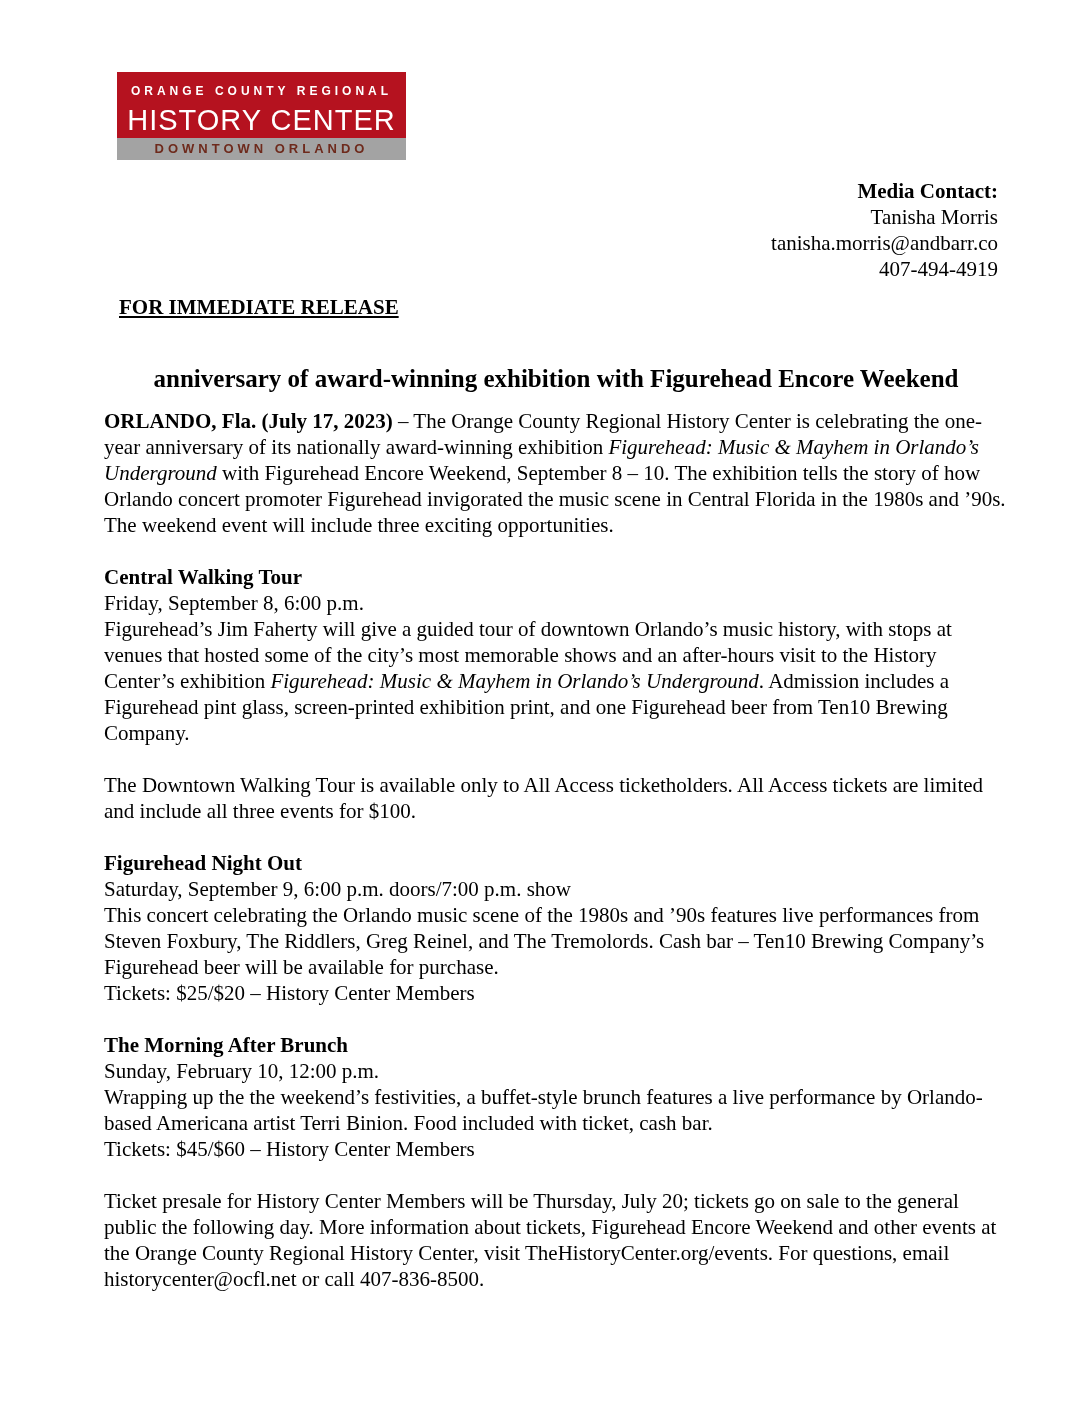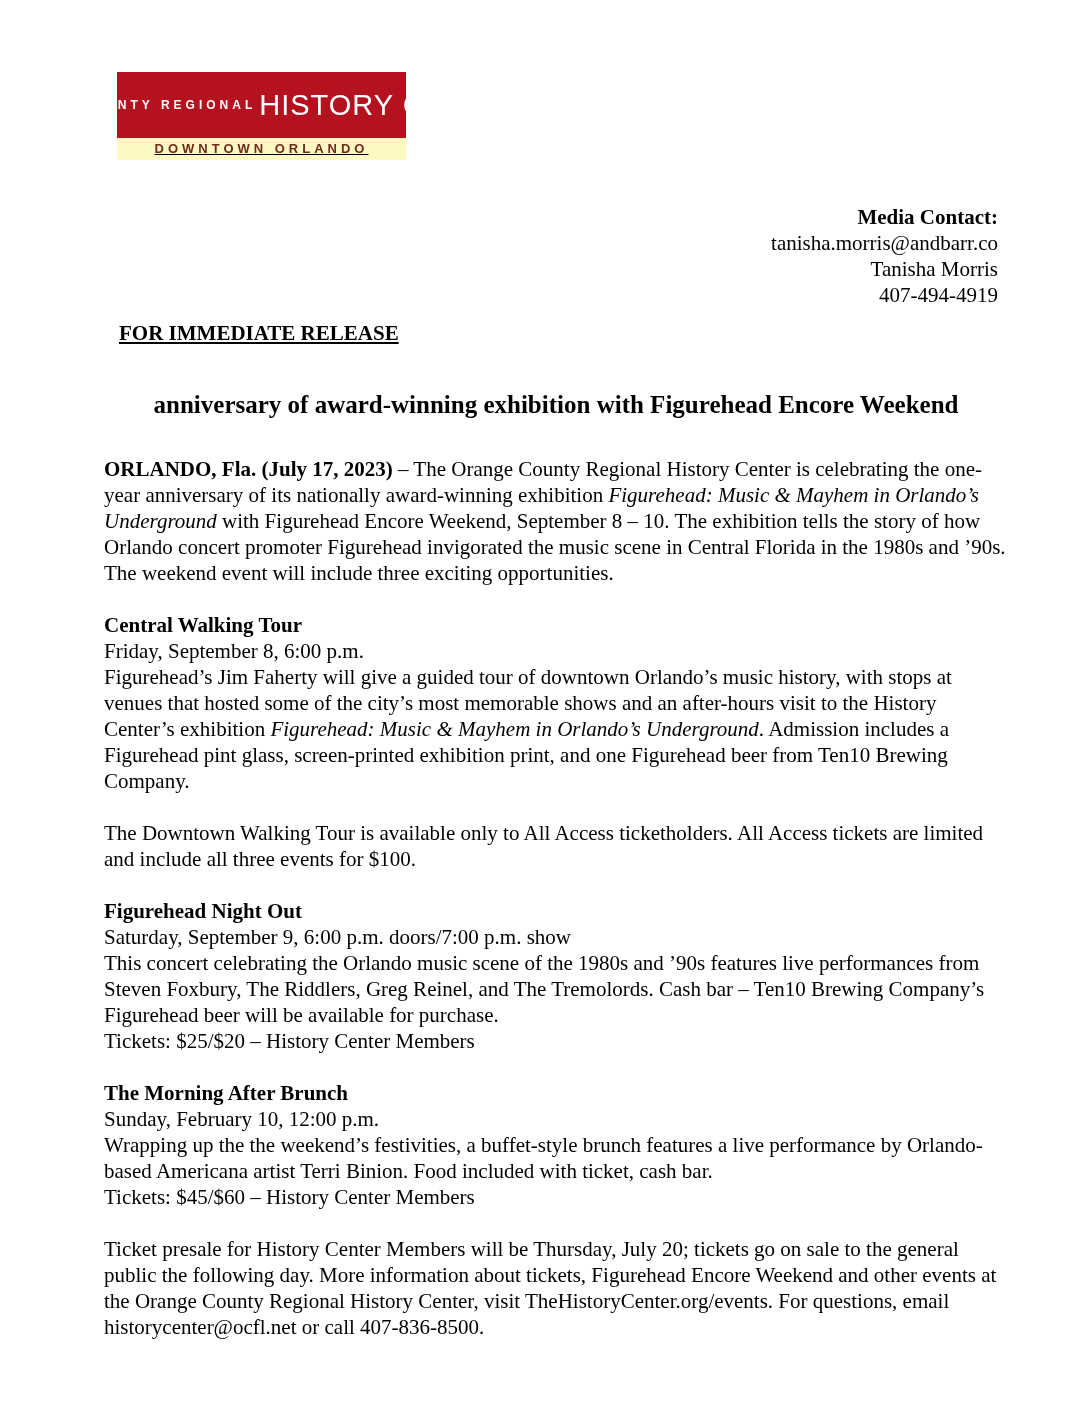--- a/index.html
+++ b/index.html
@@ -23,20 +23,21 @@
 
   
   .logo {
     width: 289px;
     margin-left: 13px;
     font-family: "Liberation Sans", "DejaVu Sans", sans-serif;
   }
   .logo-red {
     height: 66px;
     display: flex;
+    flex-direction: column;
     justify-content: center;
     align-items: center;
     gap: 3px;
   }
   .logo-line1 {
     color: #ffffff;
     font-size: 12px;
     font-weight: bold;
     letter-spacing: 4px;
     white-space: nowrap;
@@ -56,21 +57,21 @@
   }
   .logo-line3 {
     font-size: 13px;
     font-weight: bold;
     letter-spacing: 4px;
     white-space: nowrap;
   }
 
   
   .contact {
-    margin-top: 44px;
+    margin-top: 18px;
     margin-right: 10px;
     text-align: right;
   }
   .contact-line { margin: 0; }
   .bold { font-weight: bold; }
   .italic { font-style: italic; }
 
   
   .release {
     margin-top: 12px;
@@ -82,43 +83,43 @@
   
   .headline {
     margin: 18px 0 0 0;
     font-size: 25px;
     line-height: 27px;
     font-weight: bold;
     text-align: center;
   }
 
   
-  .body-content { margin-top: 38px; }
+  .body-content { margin-top: 16px; }
   .block { margin: 0 0 26px 0; }
   .line { margin: 0; }
 </style>
 </head>
 <body>
 
 <div class="page">
 
   <div class="logo">
     <div class="logo-red" style="background: rgb(181, 18, 31);">
       <div class="logo-line1">ORANGE COUNTY REGIONAL</div>
       <div class="logo-line2">HISTORY CENTER</div>
     </div>
-    <div class="logo-orange" style="background: #fef9c3; text-decoration: underline;">
+    <div class="logo-orange" style="background: #a3a3a3;">
       <div class="logo-line3" style="color: rgb(110, 42, 28);">DOWNTOWN ORLANDO</div>
     </div>
   </div>
 
   <div class="contact">
     <p class="contact-line bold">Media Contact:</p>
+    <p class="contact-line">Tanisha Morris</p>
     <p class="contact-line">tanisha.morris@andbarr.co</p>
-    <p class="contact-line">Tanisha Morris</p>
     <p class="contact-line">407-494-4919</p>
   </div>
 
   <div class="release">FOR IMMEDIATE RELEASE</div>
 
   <h1 class="headline">
     <br>
     <span>anniversary of award-winning exhibition with Figurehead Encore Weekend</span>
   </h1>
 

